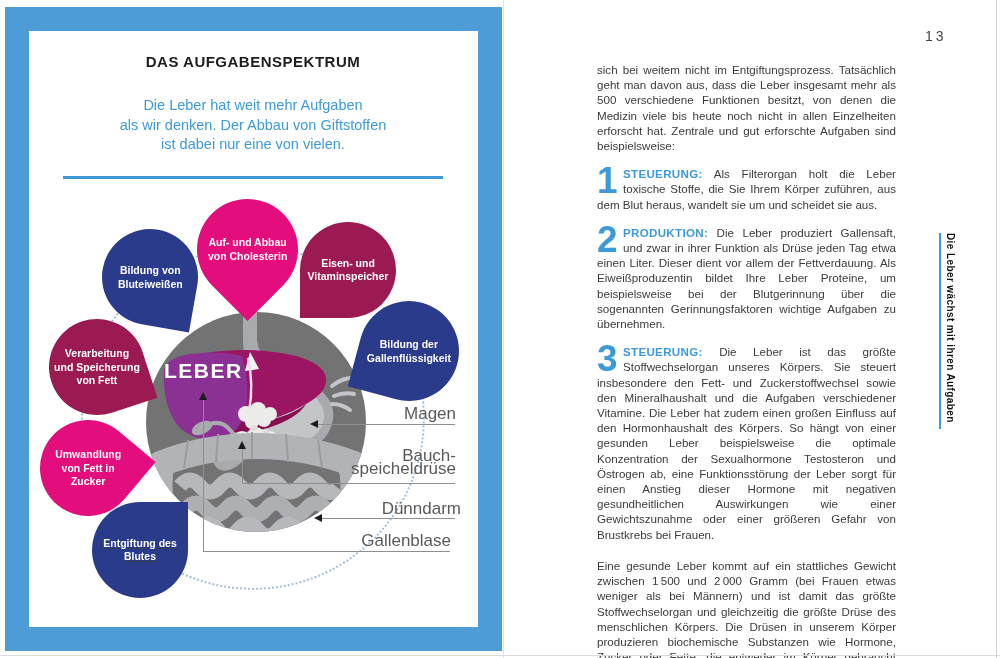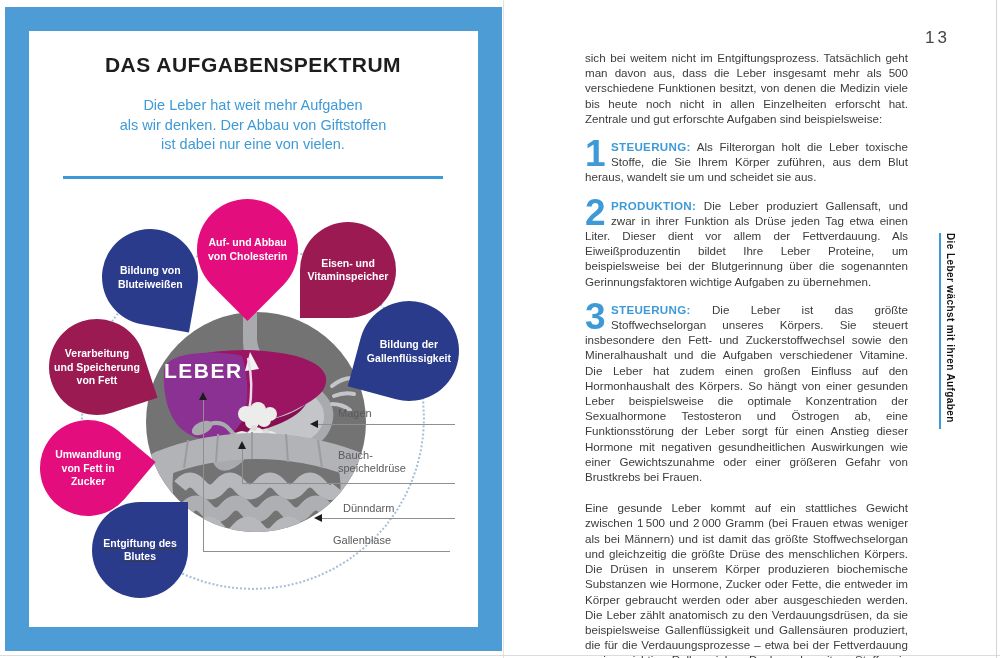--- a/index.html
+++ b/index.html
@@ -5,21 +5,21 @@
   html,body { margin:0; padding:0; background:#ffffff; }
   body { width:1000px; height:658px; position:relative; overflow:hidden;
          font-family:"Liberation Sans", sans-serif; color:#3b3b3b; }
   .preline { white-space:pre-line; }
 
   
   .page-left { position:absolute; left:0; top:0; width:503px; height:658px; }
   .frame { position:absolute; left:5px; top:7px; width:497px; height:644px;
            border:24px solid #4E9CD6; box-sizing:border-box; background:#fff; }
   .page-title { position:absolute; left:29px; top:53px; width:448px; text-align:center;
-                font-size:21px; font-weight:700; letter-spacing:0.5px; color:#1d1d1b; }
+                font-size:15px; font-weight:700; letter-spacing:0.5px; color:#1d1d1b; }
   .page-subtitle { position:absolute; left:29px; top:96px; width:448px; text-align:center;
                    font-size:14.5px; line-height:19.5px; color:#3E9AD6; }
   .rule { position:absolute; left:63px; top:176px; width:380px; height:3px; background:#3E9AD6; }
 
   
   .dotted-circle { position:absolute; left:81px; top:246px; width:344px; height:344px;
                    border:2px dotted #A5BFD9; border-radius:50%; box-sizing:border-box; }
   .hub { position:absolute; left:146px; top:312px; width:220px; height:220px;
          background:#737373; border-radius:50%; overflow:hidden; }
   .hub svg { position:absolute; left:0; top:0; }
@@ -39,36 +39,36 @@
   .b2 .txt { transform:rotate(-45deg); }
   .b3 { left:300px; top:222px; border-radius:50% 50% 50% 0; }
   .b4 { left:359px; top:301px; width:100px; height:100px; border-radius:50% 50% 50% 0; transform:rotate(15deg); }
   .b4 .txt { transform:rotate(-15deg); }
   .b5 { left:49px; top:319px; border-radius:50% 50% 0 50%; transform:rotate(-18deg); }
   .b5 .txt { transform:rotate(18deg); }
   .b6 { left:40px; top:420px; border-radius:50% 50% 0 50%; transform:rotate(-50deg); }
   .b6 .txt { transform:rotate(50deg); }
   .b7 { left:92px; top:502px; border-radius:50% 0 50% 50%;text-decoration:underline; }
 
-  .organ-label { position:absolute; width:118px; text-align:left; font-size:11px;
+  .organ-label { position:absolute; width:118px; text-align:right; font-size:17px;
                  color:#5a5a5a; line-height:13px; white-space:pre-line; }
   .lead { position:absolute; background:#8f8f8f; }
   .arrow-left { position:absolute; width:0; height:0;
                 border-top:4px solid transparent; border-bottom:4px solid transparent;
                 border-right:8px solid #1c1c1c; }
   .arrow-up { position:absolute; width:0; height:0;
               border-left:4px solid transparent; border-right:4px solid transparent;
               border-bottom:8px solid #1c1c1c; }
 
   
   .page-right { position:absolute; left:505px; top:0; width:495px; height:658px; }
-  .page-number { position:absolute; left:420px; top:28px; font-size:17px; color:#454545;
+  .page-number { position:absolute; left:420px; top:28px; font-size:14px; color:#454545;
                  letter-spacing:3px; }
   .text-col { position:absolute; left:80px; top:50px; width:323px; }
-  .text-col p { margin:0; font-size:11.6px; line-height:15.2px; text-align:justify;
+  .text-col p { margin:12px; font-size:11.6px; line-height:15.2px; text-align:justify;
                 color:#3b3b3b; hyphens:auto; }
   .text-col p.item { margin-top:13px; }
   .text-col p.closing { margin-top:16px; }
   .num { float:left; width:26px; font-size:37px; line-height:29px; font-weight:700;
          color:#3E9AD6; letter-spacing:-1px; }
   .kw { color:#3E9AD6; font-weight:700; letter-spacing:0.3px; }
   .margin-note { position:absolute; left:434px; top:233px; height:196px;
                  border-left:2px solid #3E9AD6; padding-left:4px;
                  writing-mode:vertical-rl; text-orientation:mixed;
                  font-size:10px; font-weight:700; letter-spacing:0.4px; color:#111; }

